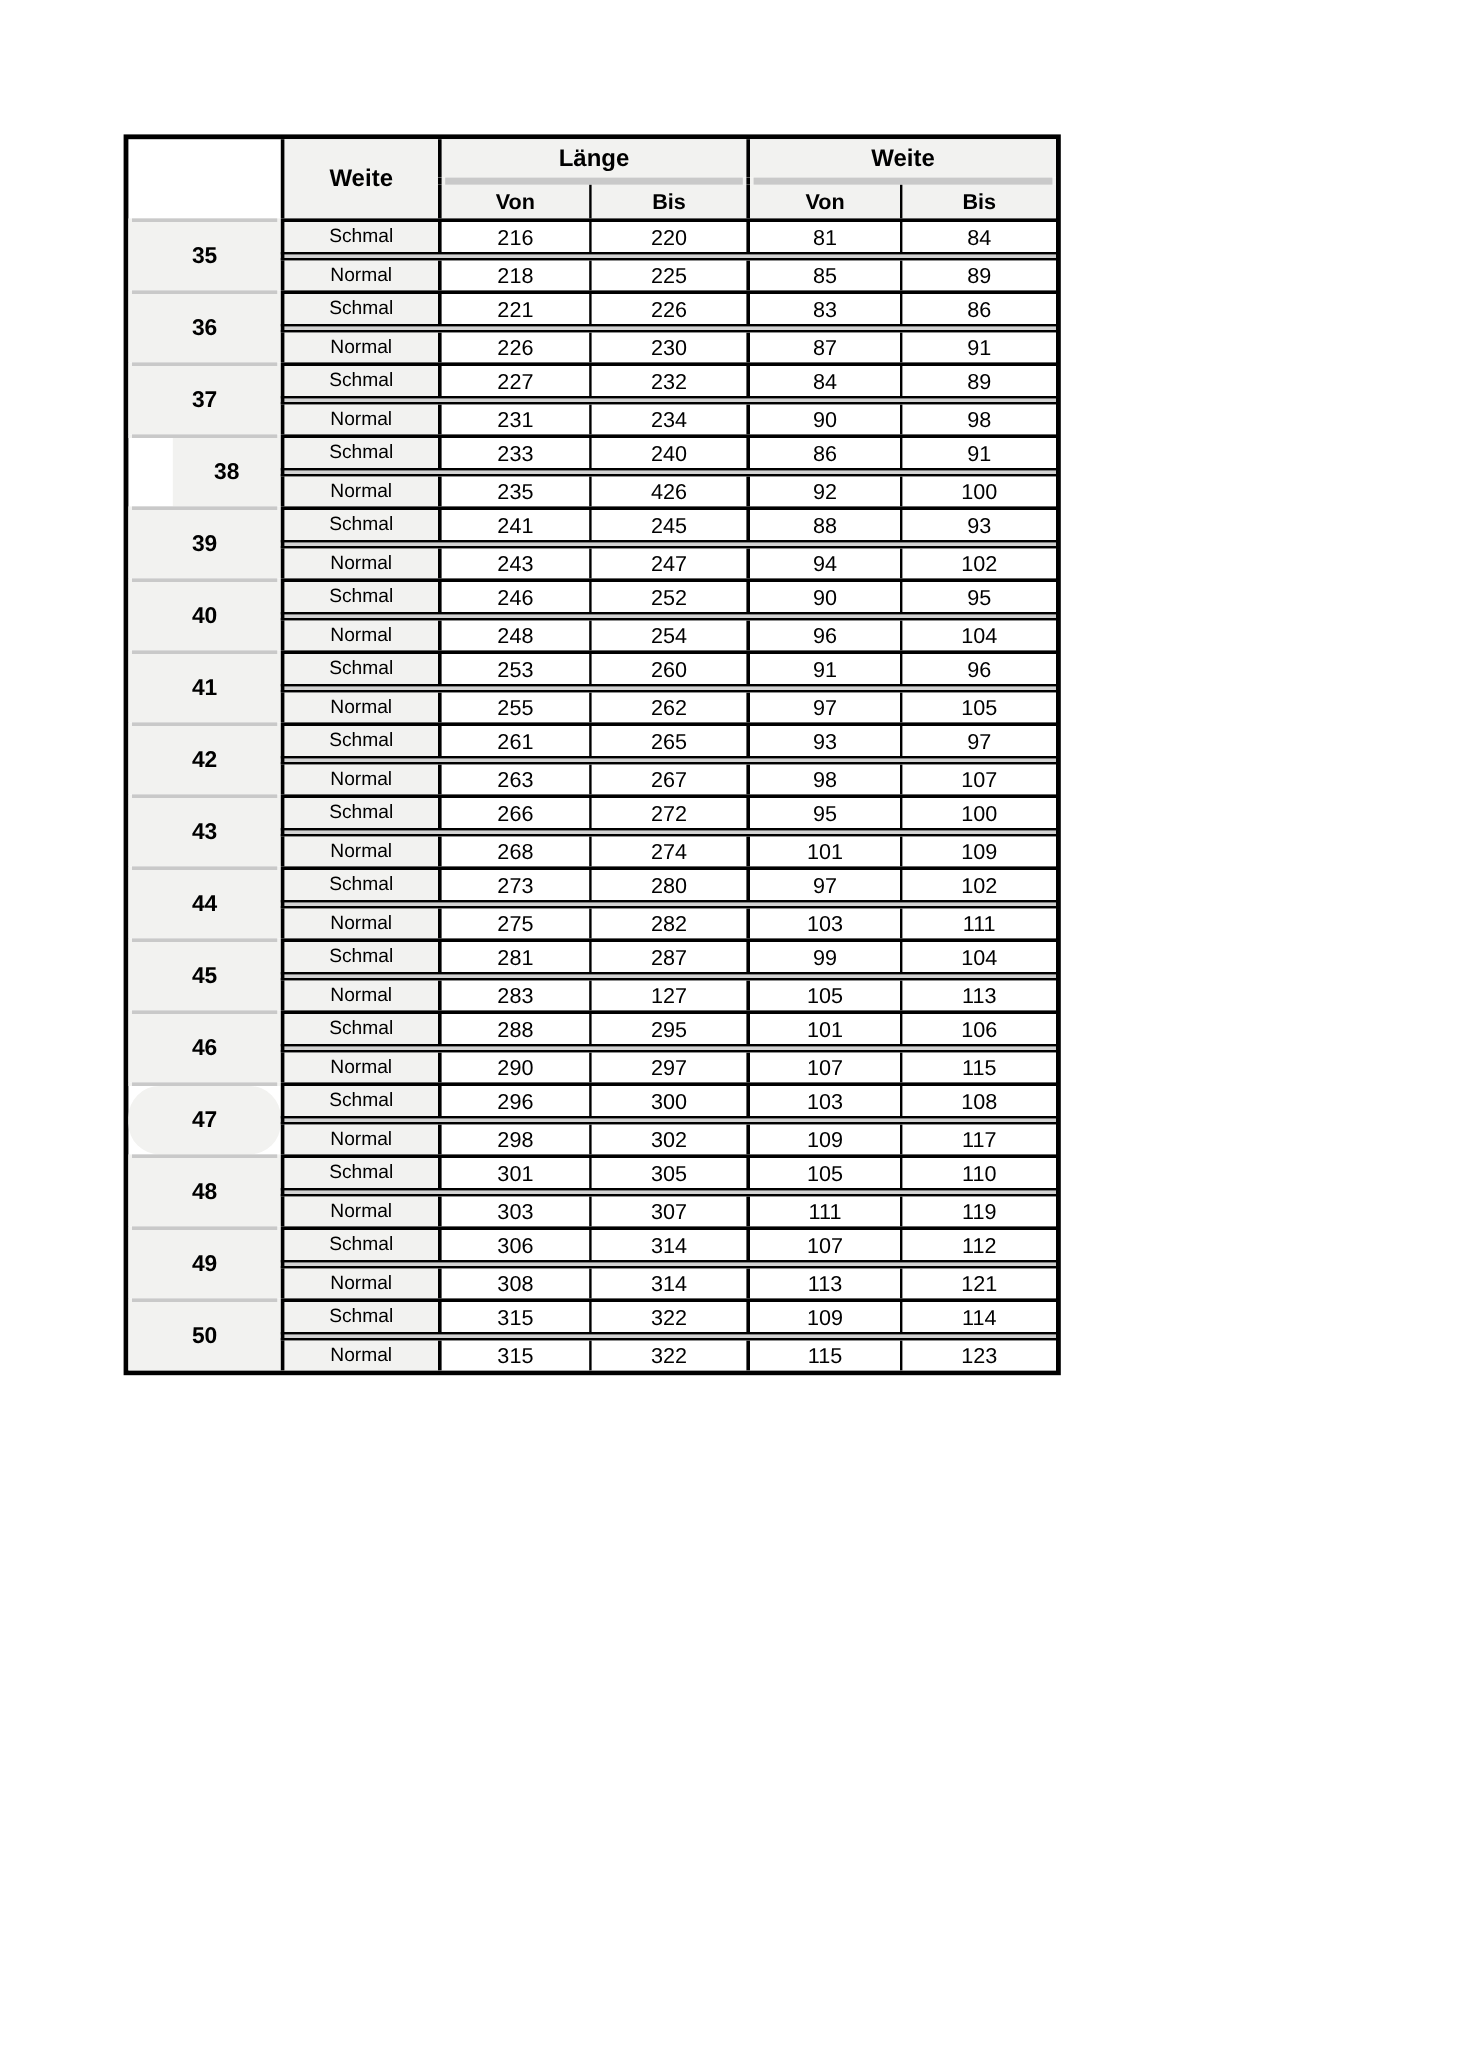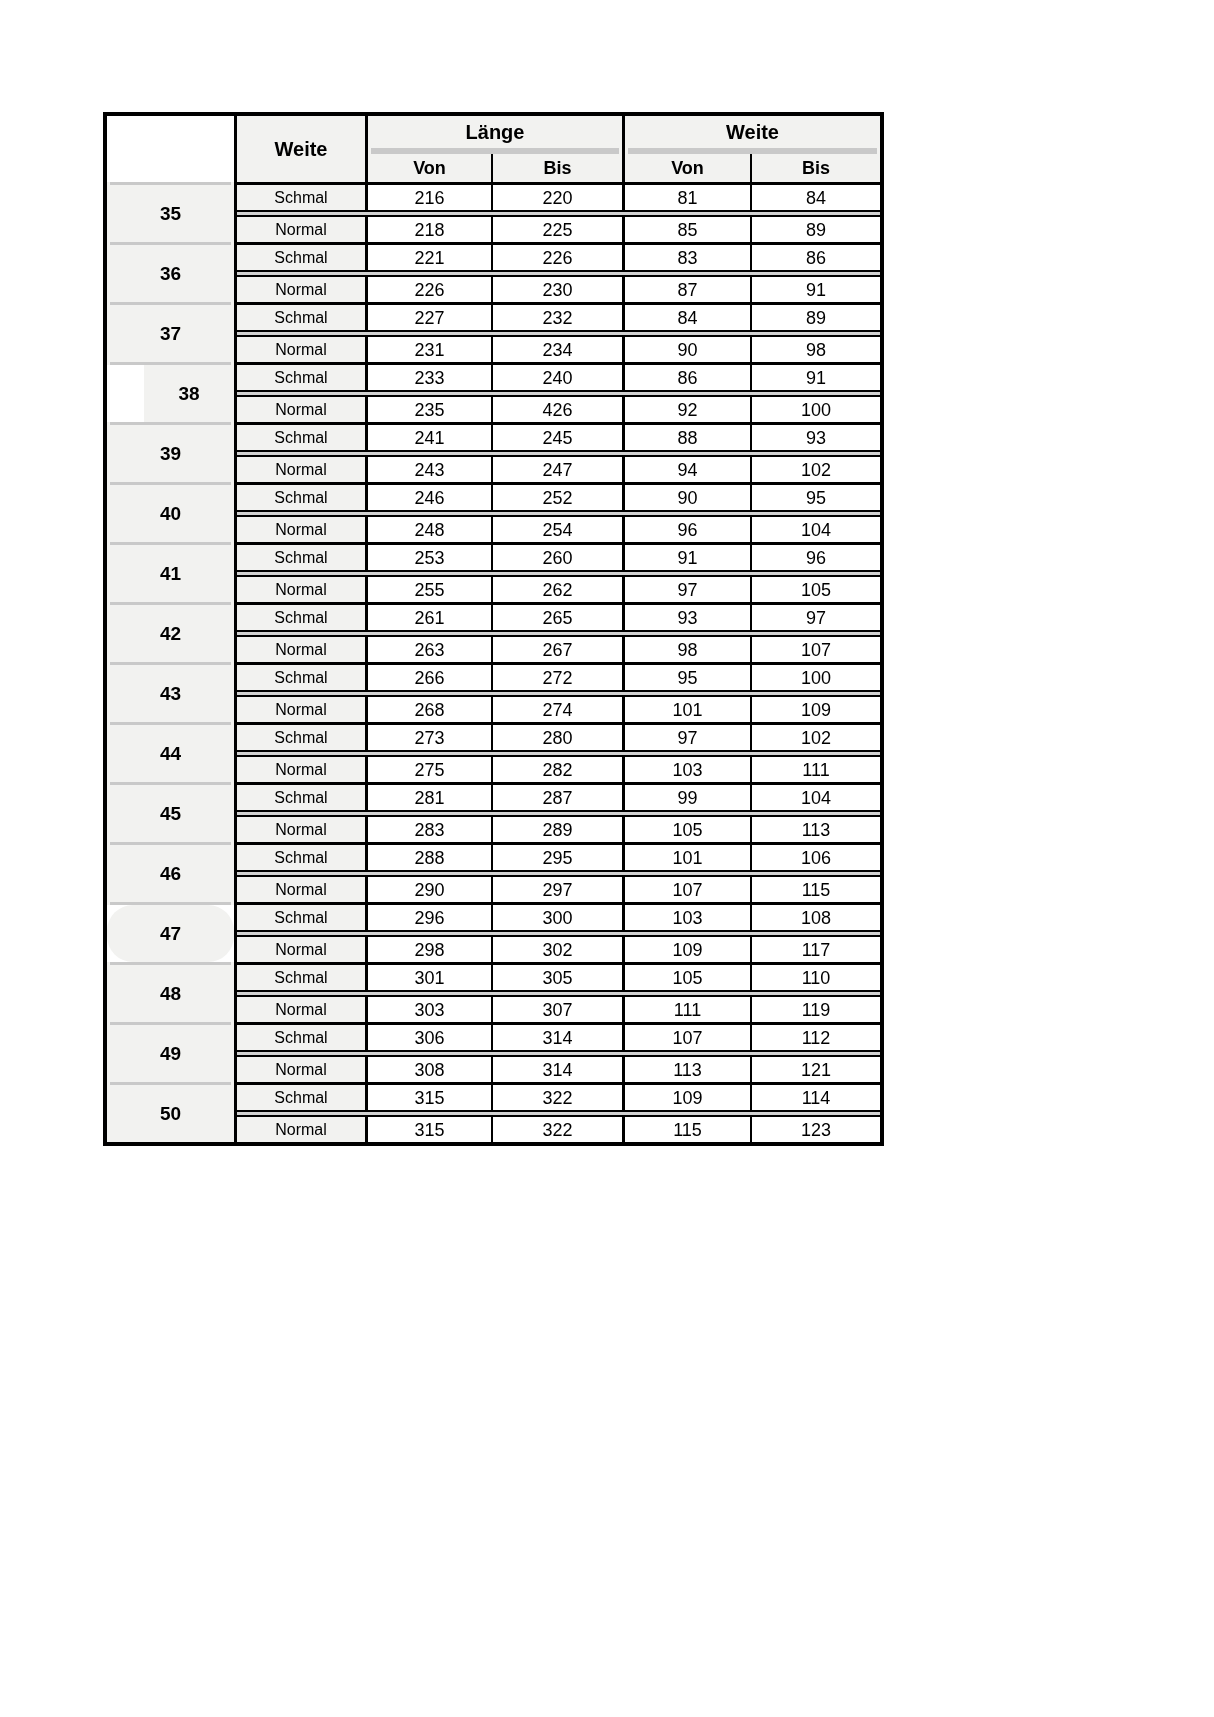--- a/index.html
+++ b/index.html
@@ -248,21 +248,21 @@
     </div>
     <div class="sep-black" style="grid-area: 44 / 2 / auto / 7;"></div>
     <div class="cell graybg size" style="grid-area: 45 / 1 / span 3;">45</div>
     <div class="cell graybg fit bl3" style="grid-area: 45 / 2;">Schmal</div>
     <div class="cell whitebg val bl3" style="grid-area: 45 / 3;">281</div>
     <div class="cell whitebg val bl2" style="grid-area: 45 / 4;">287</div>
     <div class="cell whitebg val bl3" style="grid-area: 45 / 5;">99</div>
     <div class="cell whitebg val bl2" style="grid-area: 45 / 6;">104</div>
     <div class="cell graybg fit bl3" style="grid-area: 47 / 2;">Normal</div>
     <div class="cell whitebg val bl3" style="grid-area: 47 / 3;">283</div>
-    <div class="cell whitebg val bl2" style="grid-area: 47 / 4;">289</div>
+    <div class="cell whitebg val bl2" style="grid-area: 47 / 4;">127</div>
     <div class="cell whitebg val bl3" style="grid-area: 47 / 5;">105</div>
     <div class="cell whitebg val bl2" style="grid-area: 47 / 6;">113</div>
     <div class="band" style="grid-area: 46 / 2 / auto / 7;"></div>
     <div class="sep-gray" style="grid-area: 48 / 1;">
       <div class="bar"></div>
     </div>
     <div class="sep-black" style="grid-area: 48 / 2 / auto / 7;"></div>
     <div class="cell graybg size" style="grid-area: 49 / 1 / span 3;">46</div>
     <div class="cell graybg fit bl3" style="grid-area: 49 / 2;">Schmal</div>
     <div class="cell whitebg val bl3" style="grid-area: 49 / 3;">288</div>

